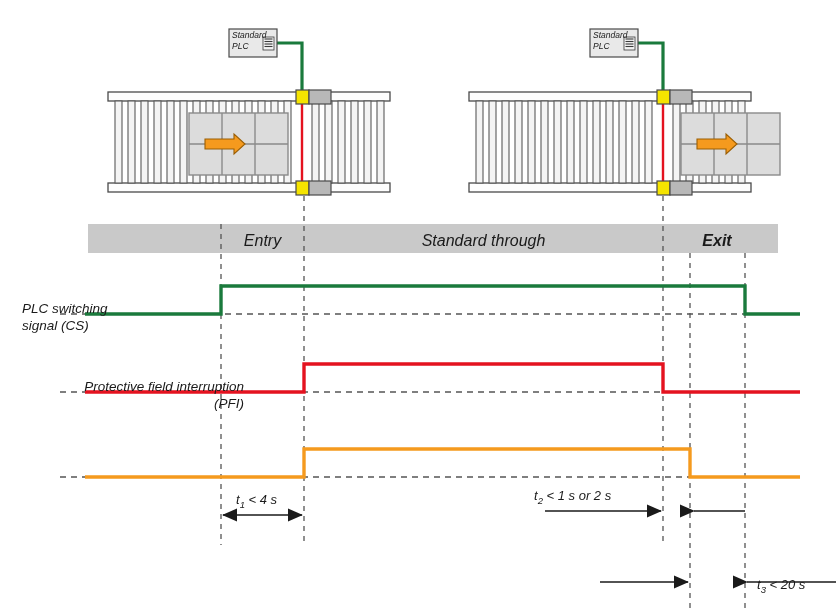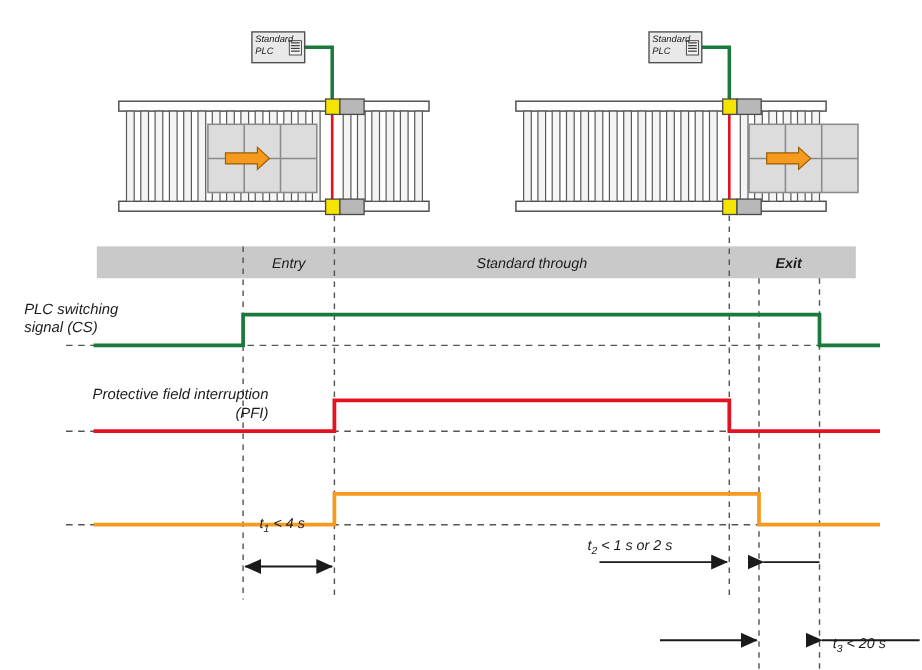--- a/index.html
+++ b/index.html
@@ -1,21 +1,21 @@
 <!DOCTYPE html>
 <html><head>
 <meta charset="utf-8">
 <style>
   html,body{margin:0;padding:0;background:#ffffff;}
   body{width:838px;height:609px;position:relative;overflow:hidden;
        font-family:"Liberation Sans",sans-serif;color:#1a1a1a;}
   .stage{position:absolute;left:0;top:0;width:838px;height:609px;}
   svg{display:block;}
-  .lbl{position:absolute;font-style:italic;font-size:13.5px;line-height:17px;color:#1a1a1a;white-space:pre-line;}
-  .phase{position:absolute;font-style:italic;font-size:13px;color:#1a1a1a;
+  .lbl{position:absolute;font-style:italic;font-size:13.5px;line-height:17px;color:#1a1a1a;white-space:pre-line;margin-top:28px;}
+  .phase{position:absolute;font-style:italic;font-size:16px;color:#1a1a1a;
          text-align:center;top:232px;}
   .tlab{position:absolute;font-style:italic;font-size:13px;color:#1a1a1a;white-space:nowrap;}
   .tlab sub{font-size:9.5px;}
 </style>
 </head>
 <body>
 
 <div class="stage">
 
 <svg width="838" height="609" viewBox="0 0 838 609">
@@ -204,21 +204,21 @@
 
 <div style="position:absolute;left:232px;top:30px;font-style:italic;font-size:8.5px;line-height:10.5px;color:#1a1a1a;">
   <span>Standard</span><br>
   <span>PLC</span>
 </div>
 <div style="position:absolute;left:593px;top:30px;font-style:italic;font-size:8.5px;line-height:10.5px;color:#1a1a1a;">
   <span>Standard</span><br>
   <span>PLC</span>
 </div>
 
-<div class="tlab" style="left:236px;top:468px;">
+<div class="tlab" style="left:236px;top:492px;">
   <span>t</span><sub>1</sub><span> &lt; 4 s</span>
 </div>
 
 <div class="tlab" style="left:534px;top:488px;">
   <span>t</span><sub>2</sub><span> &lt; 1 s or 2 s</span>
 </div>
 
 <div class="tlab" style="left:757px;top:577px;">
   <span>t</span><sub>3</sub><span> &lt; 20 s</span>
 </div>

